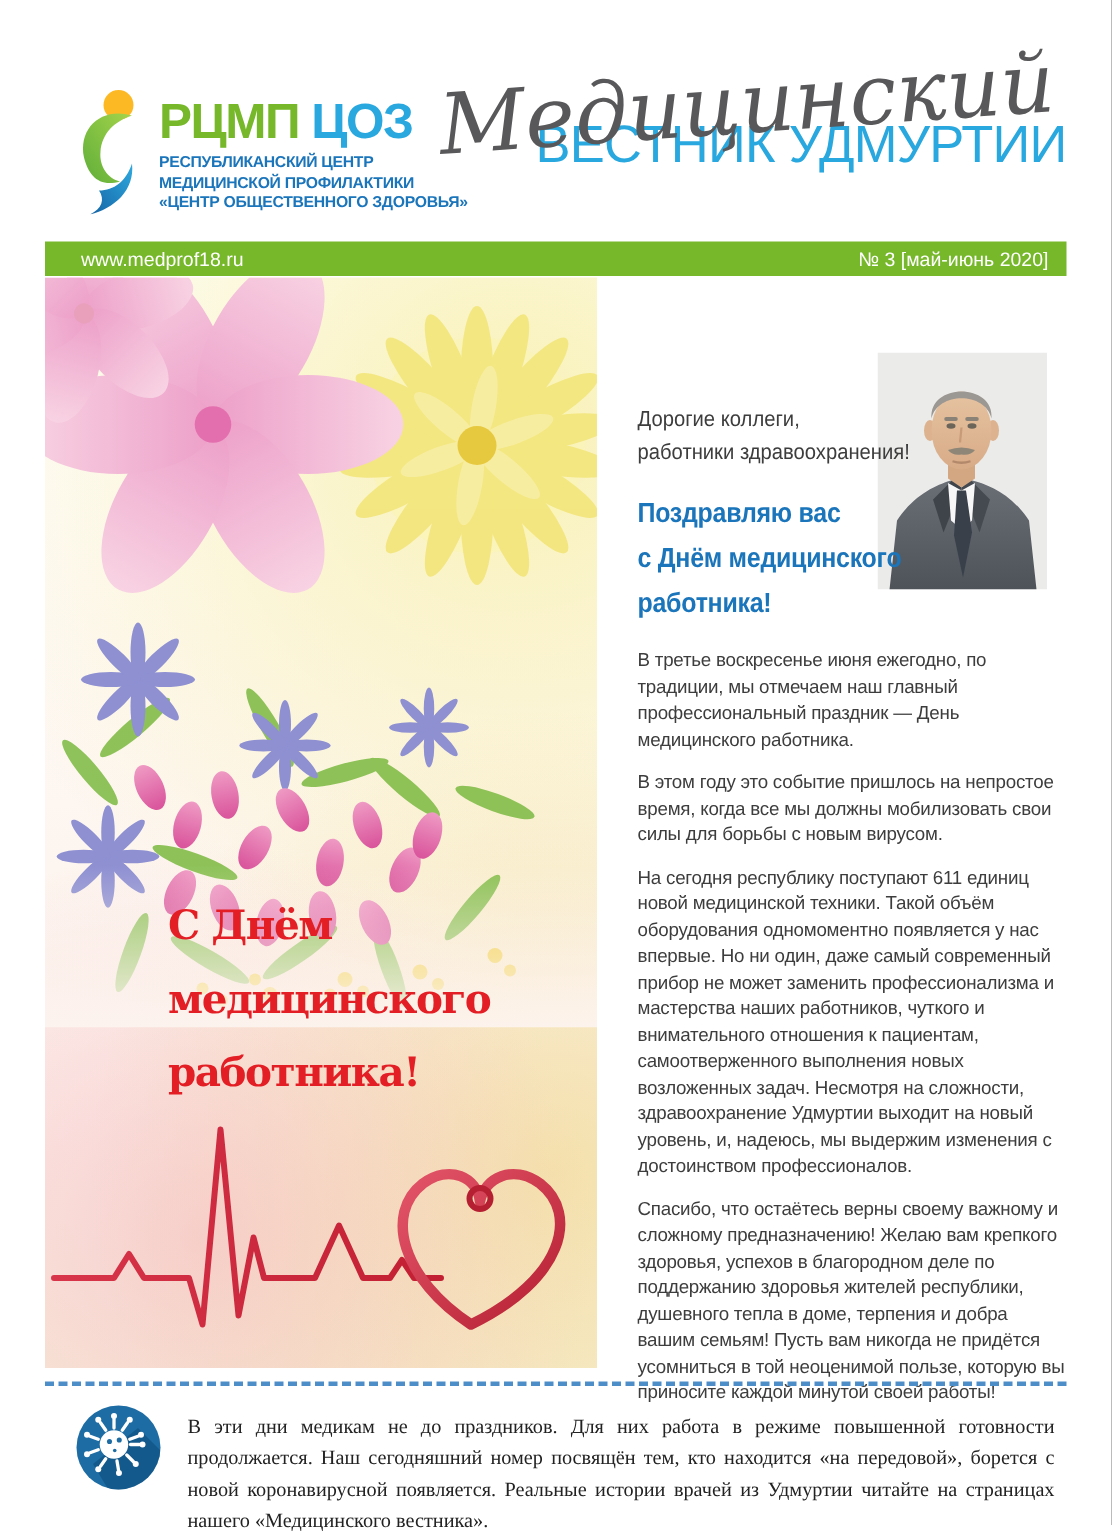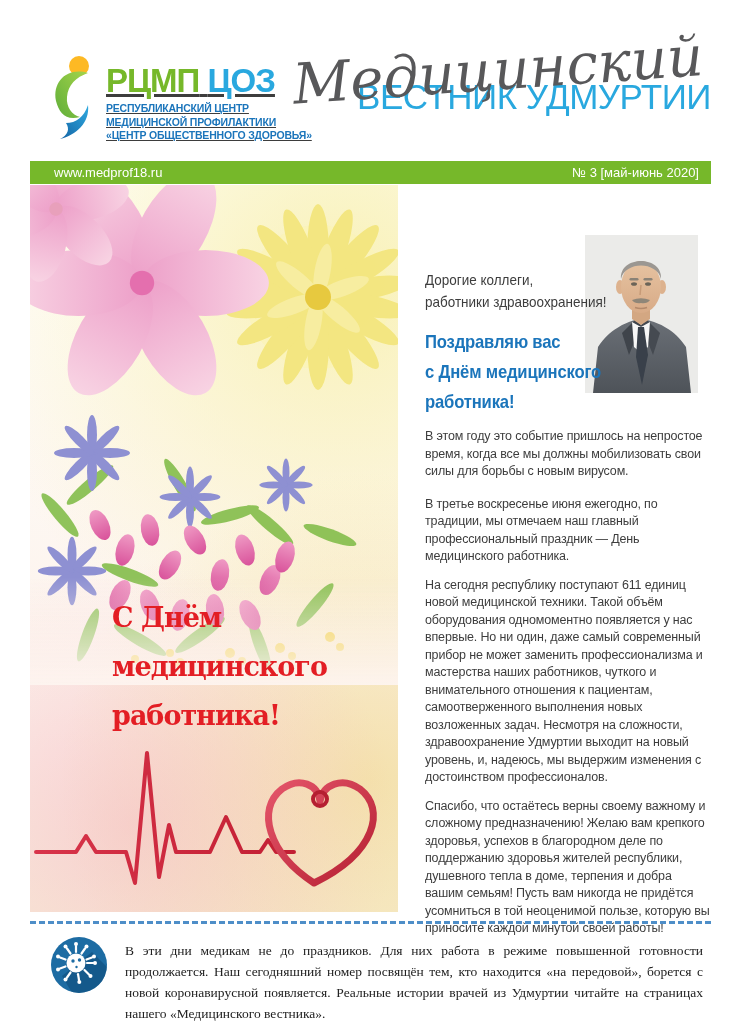--- a/index.html
+++ b/index.html
@@ -2,21 +2,21 @@
 <html lang="ru"><head>
 <meta charset="utf-8">
 <style>
   html,body{margin:0;padding:0;background:#888;}
   .page{
     position:relative;width:741px;height:1024px;background:#ffffff;
     margin:0 auto;overflow:hidden;
     font-family:"Liberation Sans",sans-serif;color:#3d3d3d;
   }
   
-  .logo{position:absolute;left:46px;top:52px;display:flex;align-items:center;text-decoration:underline;}
+  .logo{position:absolute;left:46px;top:52px;display:flex;align-items:flex-end;}
   .logo-mark{width:54px;height:84px;}
   .logo-text{margin-left:6px;padding-top:14px;}
   .logo-abbr{font-size:33px;font-weight:bold;letter-spacing:-1px;line-height:30px;}
   .logo-abbr .g{color:#76b82a;}
   .logo-abbr .b{color:#29a8df;}
   .logo-sub{margin-top:6px;font-size:10.5px;font-weight:bold;color:#1b75bb;
     line-height:13.5px;white-space:pre-line;letter-spacing:-0.2px;}
   .masthead{position:absolute;right:30px;top:26px;text-align:right;}
   .masthead-script{
     font-family:"DejaVu Serif",serif;font-style:italic;font-size:56px;color:#58585a;
@@ -337,22 +337,22 @@
       <path d="M47,65 Q56,61.5 65,65 Q62,69 56,68 Q50,69 47,65 Z" fill="#8f8678"></path>
       <path d="M50,72.5 Q56,74.5 62,72.5" stroke="#b3896b" stroke-width="1.5" fill="none"></path>
     </svg>
 
     <div class="greeting">Дорогие коллеги,
 работники здравоохранения!</div>
     <div class="heading">Поздравляю вас
 с Днём медицинского
 работника!</div>
 
+    <p class="para first">В третье воскресенье июня ежегодно, по традиции, мы отмечаем наш главный профессиональный праздник — День медицинского работника.</p>
     <p class="para">В этом году это событие пришлось на непростое время, когда все мы должны мобилизовать свои силы для борьбы с новым вирусом.</p>
-    <p class="para first">В третье воскресенье июня ежегодно, по традиции, мы отмечаем наш главный профессиональный праздник — День медицинского работника.</p>
     <p class="para">На сегодня республику поступают 611 единиц новой медицинской техники. Такой объём оборудования одномоментно появляется у нас впервые. Но ни один, даже самый современный прибор не может заменить профессионализма и мастерства наших работников, чуткого и внимательного отношения к пациентам, самоотверженного выполнения новых возложенных задач. Несмотря на сложности, здравоохранение Удмуртии выходит на новый уровень, и, надеюсь, мы выдержим изменения с достоинством профессионалов.</p>
     <p class="para">Спасибо, что остаётесь верны своему важному и сложному предназначению! Желаю вам крепкого здоровья, успехов в благородном деле по поддержанию здоровья жителей республики, душевного тепла в доме, терпения и добра вашим семьям! Пусть вам никогда не придётся усомниться в той неоценимой пользе, которую вы приносите каждой минутой своей работы!</p>
 
   </div>
 
   <div class="footer">
     <svg class="virus" viewBox="0 0 62 62">
       <defs>
           <clipPath id="vc">
             <circle cx="31" cy="31" r="28"></circle>

